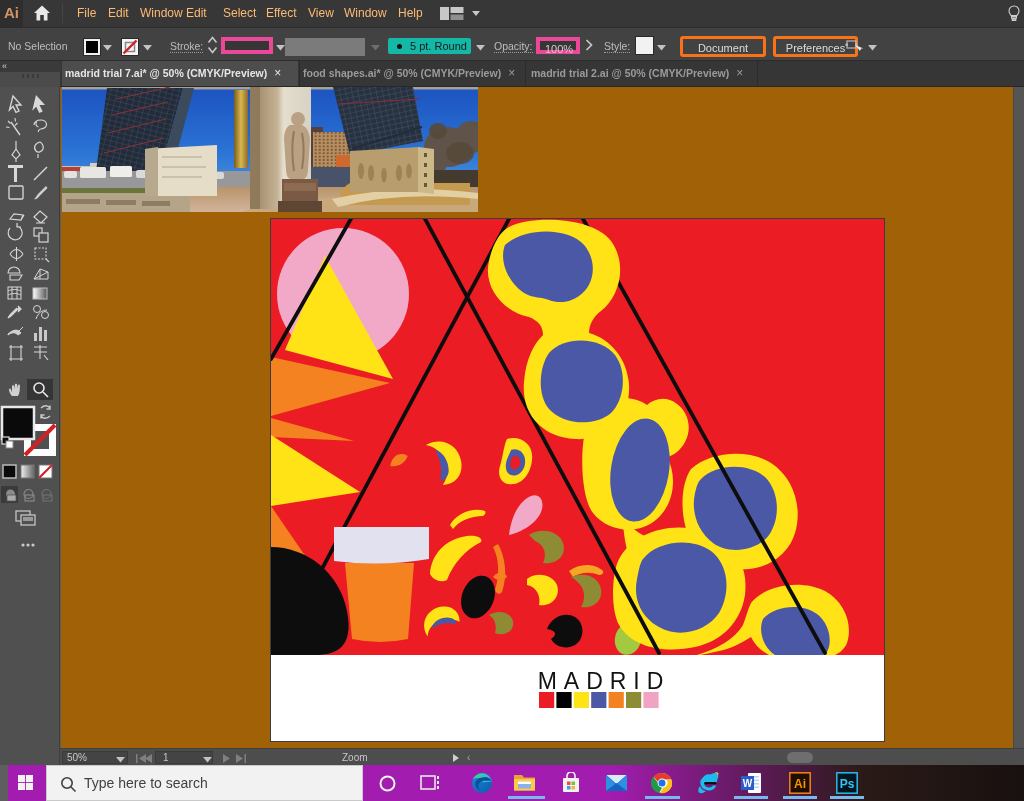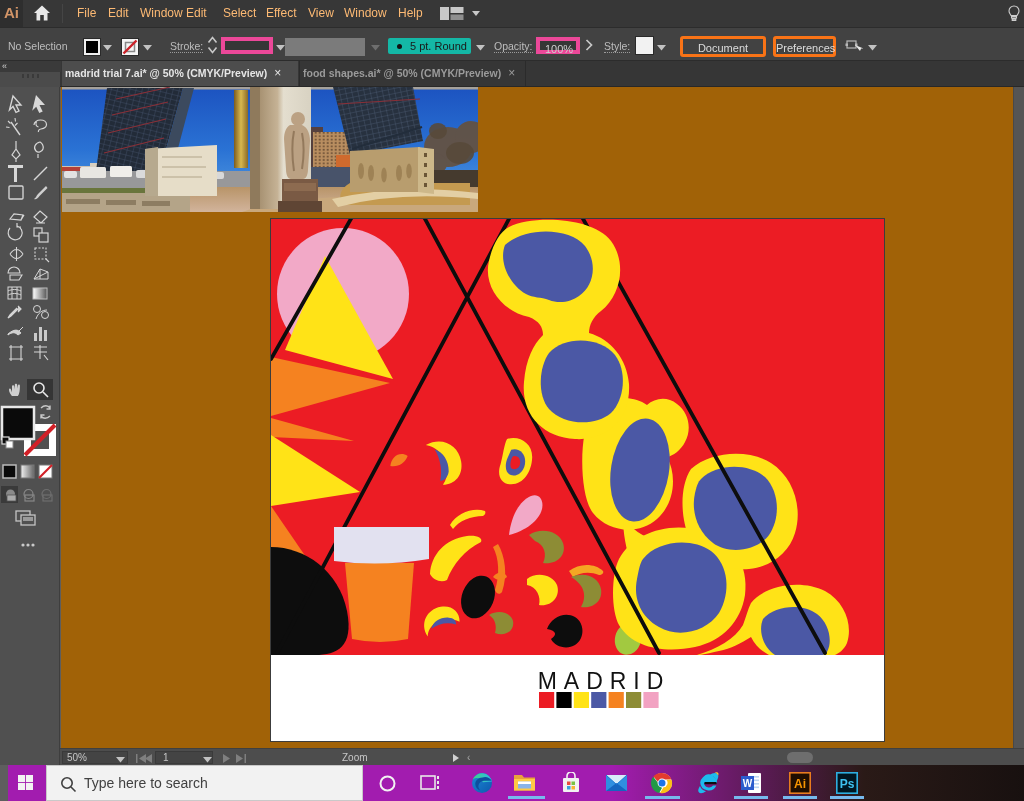--- a/index.html
+++ b/index.html
@@ -20,21 +20,21 @@
   #ctrlbar { left:0; top:27px; width:1024px; height:34px; background:#424242; border-top:1px solid #2c2c2c; border-bottom:1px solid #2c2c2c; }
   .clabel { position:absolute; color:#bdbdbd; font-size:10.5px; }
   .dotted { border-bottom:1px dotted #9a9a9a; padding-bottom:0px; }
   .chev { position:absolute; width:9px; height:6px; }
   .darkfield { position:absolute; background:#363636; border:4px solid #ec4899; height:17px; }
   #fillsw { left:84px; top:39px; width:16px; height:16px; background:#000; border:2px solid #f0f0f0; box-shadow:0 0 0 1px #2a2a2a; }
   #strokesw { left:122px; top:39px; width:16px; height:16px; background:#f5f5f5; box-shadow:0 0 0 1px #2a2a2a; }
   #brushprev { left:285px; top:38px; width:80px; height:18px; background:#7b7b7b; }
   #ptround { left:388px; top:38px; width:83px; height:16px; background:#14b8a6; border-radius:2px; color:#1a1a1a; font-size:11px; line-height:16px; }
   #docsetup { left:680px; top:36px; width:86px; height:21px; }
-  #prefs { left:773px; top:36px; width:63px; height:21px; }
+  #prefs { left:773px; top:36px; width:85px; height:21px; }
   .cbtn { position:absolute; border:3px solid #f97316; border-radius:3px; color:#dcdcdc; font-size:11px; text-align:center; line-height:19px; }
 
   
   #tabrow { left:0; top:61px; width:1024px; height:26px; background:#363636; }
   #tabcoll { left:0; top:61px; width:61px; height:11px; background:#3a3a3a; color:#cfcfcf; font-size:9px; line-height:10px; padding-left:2px; }
   .tab { position:absolute; top:61px; height:25px; line-height:25px; font-size:10.5px; font-weight:bold; padding:0 3px; white-space:nowrap; overflow:hidden; }
   .tabx { margin-left:7px; font-weight:normal; font-size:12px; }
   #tabline { left:0; top:86px; width:1024px; height:1px; background:#282828; }
 
   
@@ -143,20 +143,21 @@
       <path d="M10 8 l5 6 l1.2-2.5 l2.3 0 z" fill="#e8e8e8"></path>
     </svg>
   <svg class="chev" style="left:868px; top:45px;" viewBox="0 0 9 6">
       <path d="M0 0 l4.5 5.5 L9 0 z" fill="#c2c2c2"></path>
     </svg>
 
   <div id="tabrow" class="abs"></div>
   <div id="tabcoll" class="abs">«</div>
   <div class="tab" style="left:62px; width:236px; background:#4d4d4d; color:#e6e6e6;">madrid trial 7.ai* @ 50% (CMYK/Preview)<span class="tabx">×</span></div>
   <div class="tab" style="left:299px; width:227px; color:#9b9b9b; border-left:1px solid #2b2b2b; border-right:1px solid #2b2b2b;">food shapes.ai* @ 50% (CMYK/Preview)<span class="tabx">×</span></div>
+  <div class="tab" style="left:528px; width:230px; color:#9b9b9b; border-right:1px solid #2b2b2b;">madrid trial 2.ai @ 50% (CMYK/Preview)<span class="tabx">×</span></div>
   <div id="tabline" class="abs"></div>
 
   <div id="toolbar" class="abs"></div>
   <div class="abs" style="left:0; top:72px; width:60px; height:15px; background:#4b4b4b;"></div>
   <svg id="toolgrip" class="abs" width="17" height="4" viewBox="0 0 17 4">
       <g fill="#3a3a3a">
         <rect x="0" width="2" height="4"></rect>
         <rect x="5" width="2" height="4"></rect>
         <rect x="10" width="2" height="4"></rect>
         <rect x="15" width="2" height="4"></rect>

